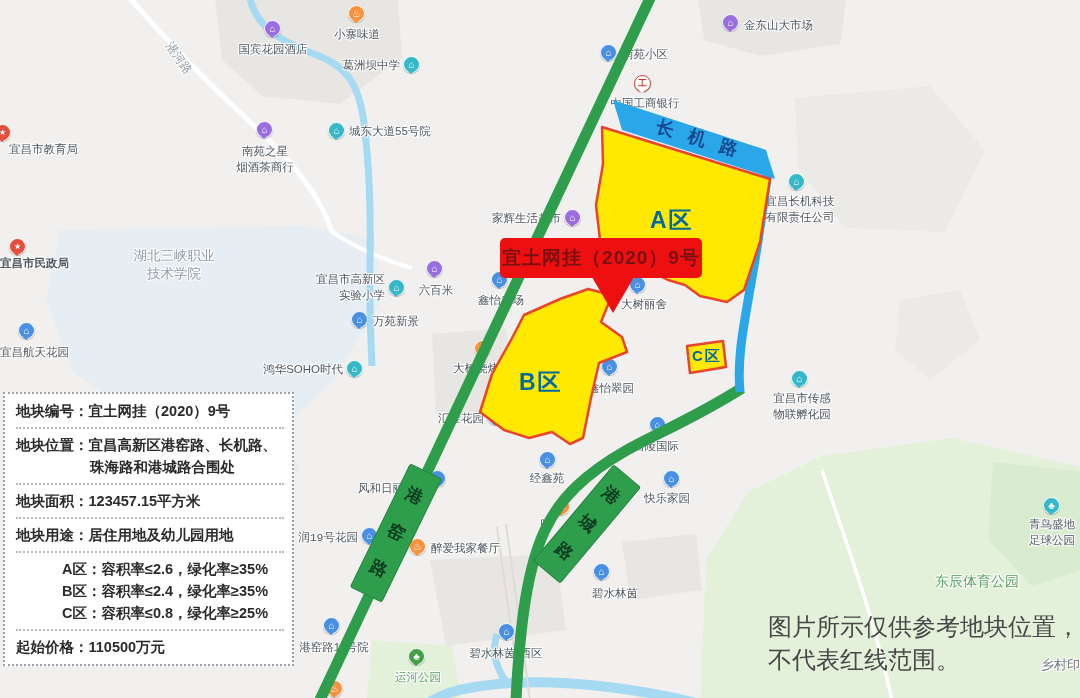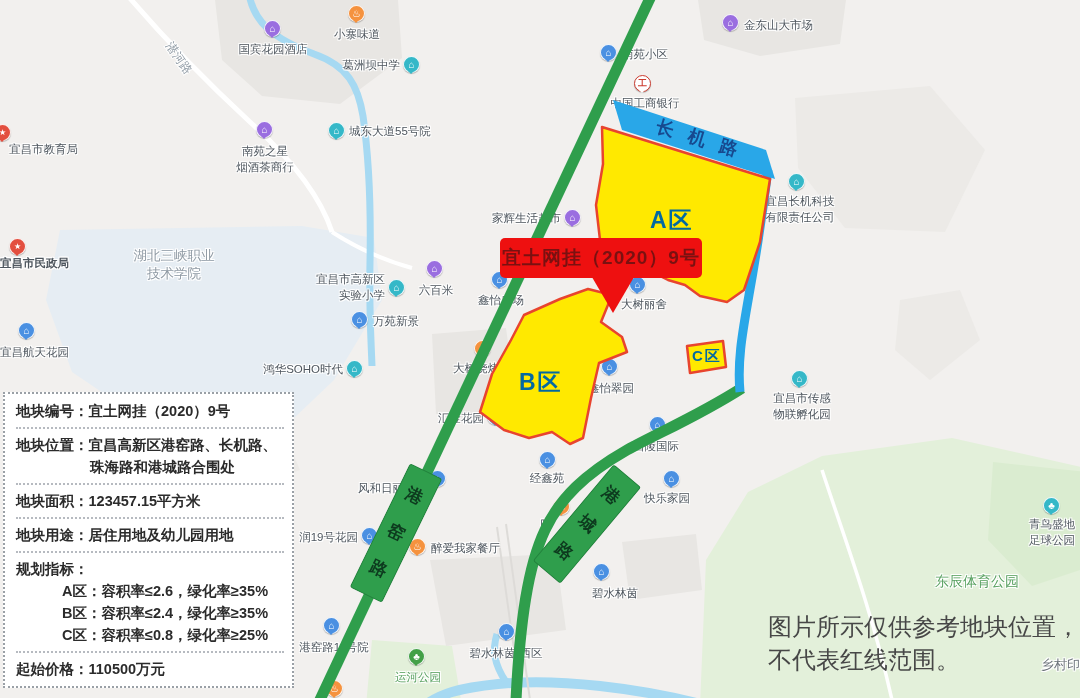--- a/index.html
+++ b/index.html
@@ -187,21 +187,21 @@
       </div>
       <span class="pin c-blue g-home" style="left: 672px; top: 479px;"></span>
       <div class="poi-label" style="top: 491px; left: 667px; transform: translateX(-50%); text-align: center;">
         <div>快乐家园</div>
       </div>
       <span class="pin c-blue g-home" style="left: 438px; top: 479px;"></span>
       <div class="poi-label" style="top: 481px; right: 676px; text-align: right;">
         <div>风和日丽</div>
       </div>
       <span class="pin c-blue g-home" style="left: 370px; top: 536px;"></span>
-      <div class="poi-label" style="top: 530px; right: 722px; text-align: left;">
+      <div class="poi-label" style="top: 530px; right: 722px; text-align: left; font-family: Liberation Mono, monospace;">
         <div>润19号花园</div>
       </div>
       <span class="pin c-orange g-food" style="left: 418px; top: 547px;"></span>
       <div class="poi-label" style="top: 541px; left: 431px;">
         <div>醉爱我家餐厅</div>
       </div>
       <span class="pin c-orange g-food" style="left: 562px; top: 507px;"></span>
       <div class="poi-label" style="top: 517px; right: 528px; text-align: right;">
         <div>晗</div>
       </div>
@@ -287,21 +287,20 @@
         <div><span class="lbl">地块位置：</span><span class="val">宜昌高新区港窑路、长机路、</span></div>
         <div class="val2">珠海路和港城路合围处</div>
       </div>
       <div class="info-row">
         <div><span class="lbl">地块面积：</span><span class="val">123457.15平方米</span></div>
       </div>
       <div class="info-row">
         <div><span class="lbl">地块用途：</span><span class="val">居住用地及幼儿园用地</span></div>
       </div>
       <div class="info-row">
-        <div><span class="lbl">规划指标：</span><span class="val"></span></div>
         <div class="sub">A区：容积率≤2.6，绿化率≥35%</div>
         <div class="sub">B区：容积率≤2.4，绿化率≥35%</div>
         <div class="sub">C区：容积率≤0.8，绿化率≥25%</div>
       </div>
       <div class="info-row">
         <div><span class="lbl">起始价格：</span><span class="val">110500万元</span></div>
       </div>
     </div>
 
   <div class="disclaimer" id="disclaimer">

